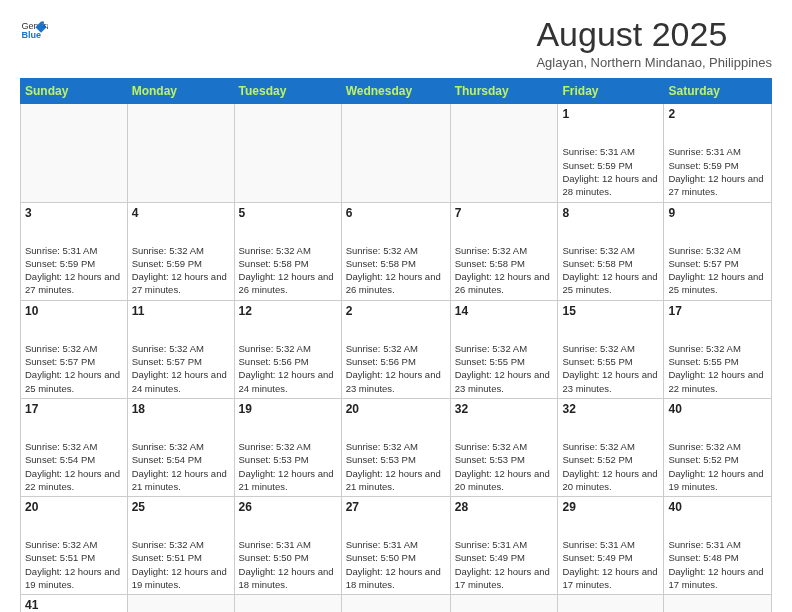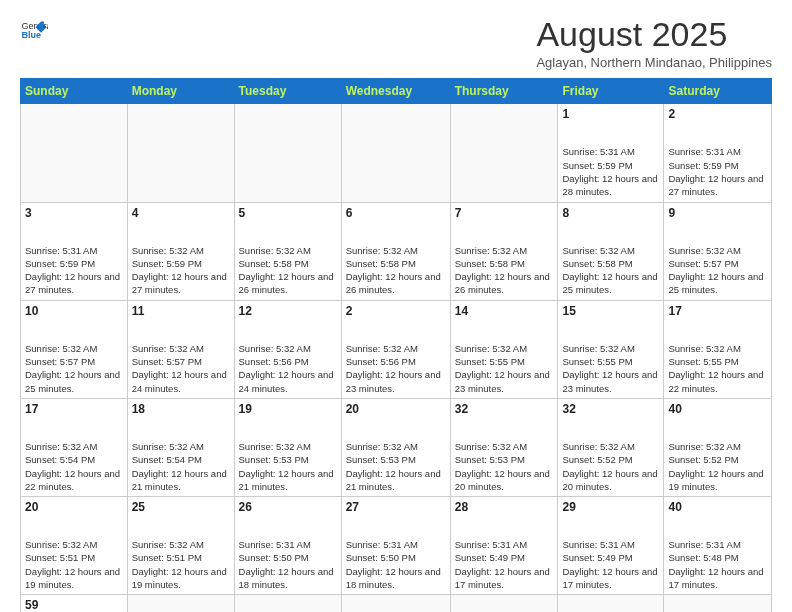--- a/index.html
+++ b/index.html
@@ -310,21 +310,21 @@
           </td>
           <td>
             <span class="cell-date">40</span>
             <div class="cell-info">Sunrise: 5:31 AM
 Sunset: 5:48 PM
 Daylight: 12 hours and 17 minutes.</div>
           </td>
         </tr>
         <tr class="last-row">
           <td>
-            <span class="cell-date">59</span>
+            <span class="cell-date">41</span>
             <div class="cell-info">Sunrise: 5:31 AM
 Sunset: 5:48 PM
 Daylight: 12 hours and 16 minutes.</div>
           </td>
           <td class="empty-cell"></td>
           <td class="empty-cell"></td>
           <td class="empty-cell"></td>
           <td class="empty-cell"></td>
           <td class="empty-cell"></td>
           <td class="empty-cell"></td>

